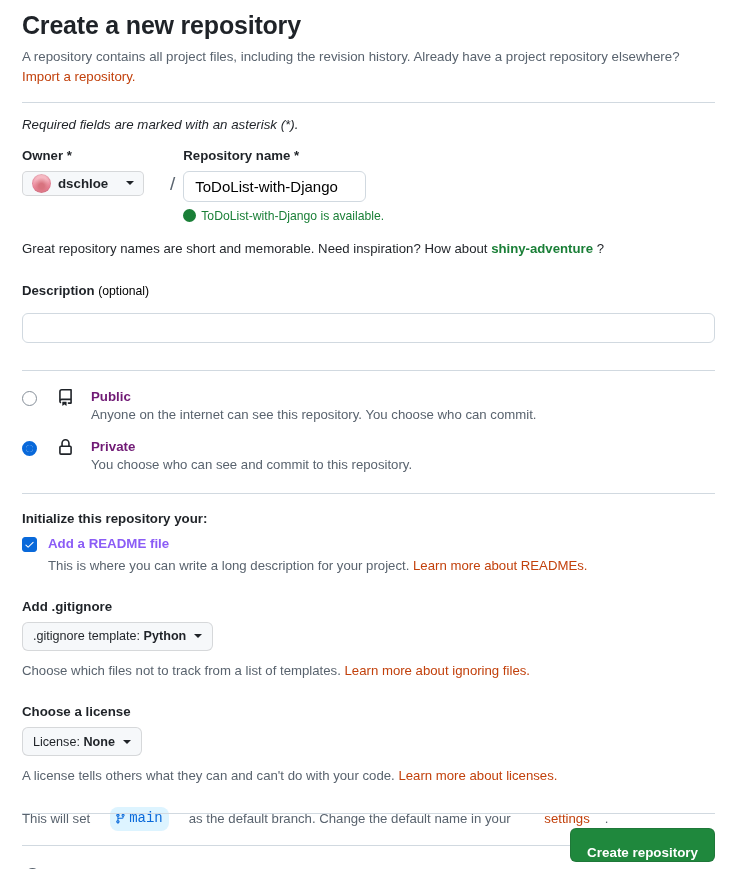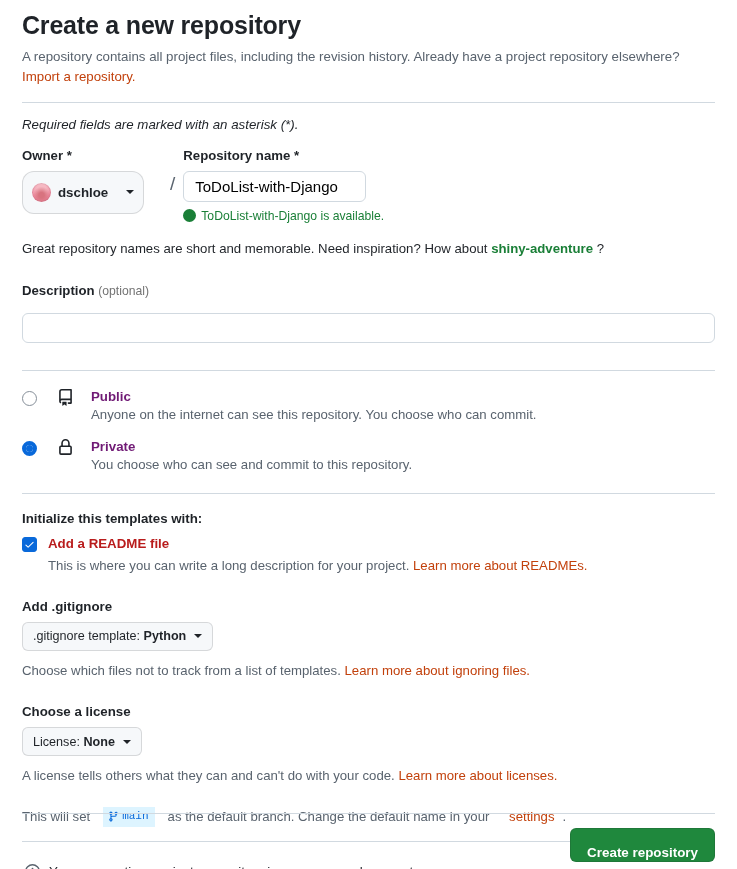--- a/index.html
+++ b/index.html
@@ -77,25 +77,25 @@
     display: block;
     margin-bottom: 7px;
     line-height: 1.2;
   }
   .owner-col { width: 140px; }
   .owner-btn {
     display: flex;
     align-items: center;
     gap: 7px;
     box-sizing: border-box;
-    height: 43px;
+    height: 25px;
     padding: 0 9px;
     background: #f6f8fa;
     border: 1px solid rgba(31,35,40,0.15);
-    border-radius: 12px;
+    border-radius: 5px;
     font-size: 13.3px;
     font-weight: 600;
     color: #1f2328;
     cursor: pointer;
     width: 122px;
   }
   .avatar {
     width: 19px;
     height: 19px;
     border-radius: 50%;
@@ -156,21 +156,21 @@
   .suggest {
     color: #1a7f37;
     font-weight: 600;
     cursor: pointer;
   }
 
   
   .desc-block { margin-top: 27px; }
   .optional {
     font-weight: 400;
-    color: #737373;
+    color: #000000;
     font-size: 12.2px;
   }
   .desc-input {
     box-sizing: border-box;
     width: 100%;
     height: 30px;
     padding: 0 11px;
     font-size: 13.3px;
     font-family: "Liberation Sans", sans-serif;
     color: #1f2328;
@@ -253,21 +253,21 @@
     margin-top: 2px;
     display: flex;
     align-items: center;
     justify-content: center;
     cursor: pointer;
   }
   .checkbox svg { display: block; }
   .check-label {
     font-size: 13.3px;
     font-weight: 600;
-    color: #b91c1c;
+    color: #8b5cf6;
     cursor: pointer;
     line-height: 1.3;
   }
   .sub-note {
     font-size: 13.2px;
     color: #59636e;
     margin-top: 4px;
     margin-left: 26px;
     line-height: 1.45;
   }
@@ -302,34 +302,34 @@
   }
 
   
   .branch-line {
     font-size: 13.2px;
     color: #59636e;
     margin-top: 22px;
     display: flex;
     align-items: center;
     flex-wrap: wrap;
-    gap: 8px;
+    gap: 15px;
     line-height: 1.5;
   }
   .branch-tag {
     display: inline-flex;
     align-items: center;
     gap: 3px;
     background: #ddf4ff;
     color: #0969da;
-    border-radius: 0;
+    border-radius: 8px;
     padding: 1px 6px 2px 5px;
     margin: 0 5px;
     font-family: "Liberation Mono", "DejaVu Sans Mono", monospace;
-    font-size: 11px;
+    font-size: 14px;
   }
   .branch-tag svg { display: block; flex: 0 0 auto; }
   .rule.r4 { margin-top: 14px; }
 
   
   .info-note {
     display: flex;
     align-items: center;
     gap: 9px;
     margin-top: 22px;
@@ -448,21 +448,21 @@
       <span class="vis-text">
         <span class="vis-title">Private</span>
         <div class="vis-desc">You choose who can see and commit to this repository.</div>
       </span>
     </div>
 
   </div>
 
   <hr class="rule r3">
 
-  <div class="init-head">Initialize this templates with:</div>
+  <div class="init-head">Initialize this repository your:</div>
 
   <div class="check-row">
     <span class="checkbox">
       <svg width="11" height="11" viewBox="0 0 16 16" fill="#ffffff" aria-hidden="true">
         <path d="M13.78 4.22a.75.75 0 010 1.06l-7.25 7.25a.75.75 0 01-1.06 0L2.22 9.28a.75.75 0 011.06-1.06L6 10.94l6.72-6.72a.75.75 0 011.06 0z"></path>
       </svg>
     </span>
     <span class="check-label">Add a README file</span>
   </div>
   <div class="sub-note">

